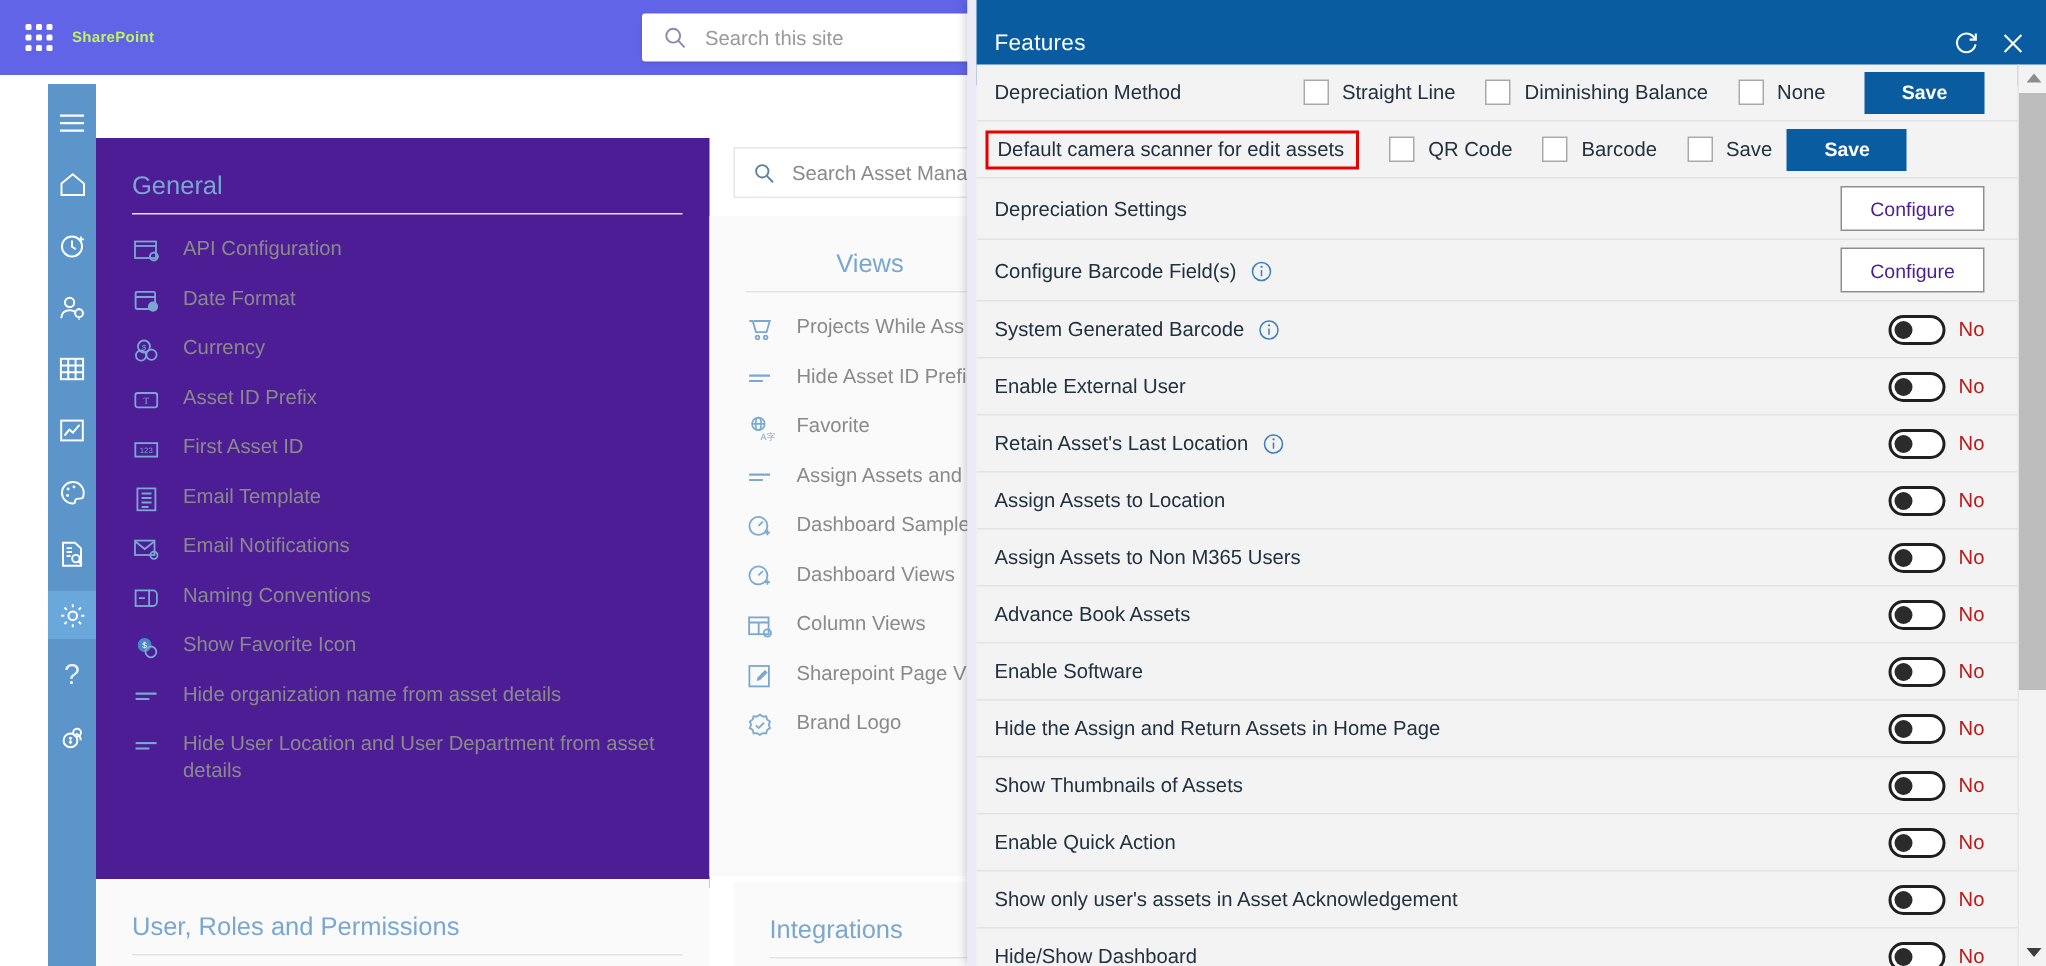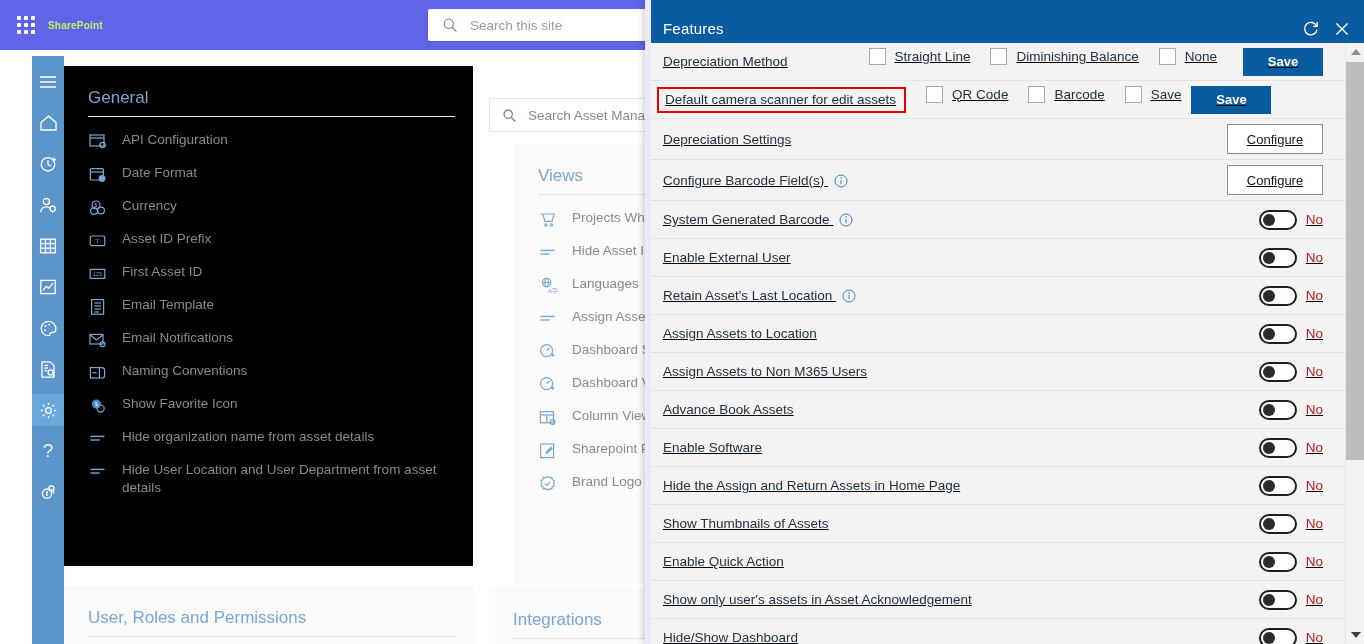--- a/index.html
+++ b/index.html
@@ -51,22 +51,22 @@
   .rail .ri.active { background:#6aa7db; width:32px; }
   .rail .ri svg { display:block; }
   .rail .qmark { font-size:19px; color:#eaf3fb; font-weight:400; }
 
   
   .content { position:absolute; left:64px; top:56px; right:0; bottom:0; background:#fff; }
   .col {
     position:absolute; top:0;
     background:#fafafa;
   }
-  .col-general { left:0px; top:10px; width:409px; height:500px; background:#000000; }
-  .col-views  { left:450px; top:88px; width:190px; height:440px; background:#fafafa; }
+  .col-general { left:0px; top:36px; width:409px; height:500px; background:#4c1d95; }
+  .col-views  { left:409px; top:88px; width:190px; height:440px; background:#fafafa;text-align:center; }
   .col-general2{ left:0px; top:530px; width:409px; height:114px; background:#fafafa; }
   .col-views2 { left:425px; top:532px; width:190px; height:112px; background:#fafafa; }
 
   .sec-title {
     font-size:17px; color:#7aa7cf; font-weight:400;
     padding: 22px 0 8px 24px;
   }
   .sec-rule { height:1px; background:#e3e3e3; margin:0 18px 8px 24px; }
   .item {
     display:flex; align-items:flex-start; padding:6px 10px 6px 24px; gap:14px;
@@ -93,49 +93,49 @@
   .panel-hdr {
     position:absolute; left:6px; top:0; width:713px; height:57px;
     background:#0a5ca0; display:flex; align-items:center;
   }
   .panel-hdr .ttl { color:#fff; font-size:15px; padding-left:12px; letter-spacing:.2px; }
   .panel-hdr .acts { margin-left:auto; display:flex; align-items:center; gap:14px; padding-right:14px; }
   .panel-hdr .acts span { color:#fff; cursor:pointer; display:flex; }
 
   .panel-body {
     position:absolute; left:6px; top:43px; width:694px; height:601px;
-    background:#f3f3f3; overflow:hidden;text-decoration:underline;
+    background:#f3f3f3; overflow:hidden;
   }
   .row {
     position:relative; display:flex; align-items:center;
     height:38px; padding:0 0 0 12px;
     border-bottom:1px solid #e4e4e4;
   }
   .row .lbl { font-size:13.5px; color:#22313f; white-space:nowrap; }
   .row .lbl .info { display:inline-flex; vertical-align:-3px; margin-left:6px; color:#3d7ebd; }
-  .row .right { margin-left:auto; display:flex; align-items:flex-start; }
+  .row .right { margin-left:auto; display:flex; align-items:center; }
 
   .hl-box {
     border:2px solid #e60000; padding:3px 8px 4px 6px; margin-left:-6px;
   }
 
   .cbgroup { display:flex; align-items:center; gap:20px; }
   .cb { display:flex; align-items:center; gap:9px; }
   .cb .box {
     width:17px; height:17px; background:#fff; border:1px solid #a9a9a9;
   }
   .cb .txt { font-size:13.5px; color:#22313f; }
 
   .btn-save {
     background:#0a5ca0; color:#fff; font-size:13px; font-weight:700;
     width:80px; height:28px; border:0; cursor:pointer;
     font-family:"Liberation Sans", sans-serif;
   }
   .btn-cfg {
-    background:#fff; color:#0f172a; font-size:13px;
+    background:#fff; color:#4c1d95; font-size:13px;
     width:96px; height:30px; border:1px solid #8e8e8e; cursor:pointer;
     font-family:"Liberation Sans", sans-serif;
   }
 
   .toggle { display:flex; align-items:center; gap:9px; }
   .toggle .track {
     width:38px; height:20px; border:2px solid #1f1f1f; border-radius:11px;
     background:#fff; position:relative;
   }
   .toggle .knob {
@@ -402,21 +402,21 @@
         </svg>
         <span class="lb">Hide Asset ID Prefi</span>
       </div>
       <div class="item">
         <svg class="ic" viewBox="0 0 20 20" fill="none" stroke="#7ba8d0" stroke-width="1.1">
           <circle cx="8.6" cy="6.6" r="4.2"></circle>
             <ellipse cx="8.6" cy="6.6" rx="1.8" ry="4.2"></ellipse>
           <line x1="4.4" y1="6.6" x2="12.8" y2="6.6"></line>
           <text x="10" y="17" font-size="6" fill="#7ba8d0" stroke="none">A字</text>
         </svg>
-        <span class="lb">Languages</span>
+        <span class="lb">Favorite</span>
       </div>
       <div class="item">
         <svg class="ic" viewBox="0 0 20 20" fill="none" stroke="#7ba8d0" stroke-width="1.4">
           <line x1="2.4" y1="7.4" x2="16.4" y2="7.4"></line>
             <line x1="2.4" y1="11" x2="11.6" y2="11"></line>
         </svg>
         <span class="lb">Assign Assets and</span>
       </div>
       <div class="item">
         <svg class="ic" viewBox="0 0 20 20" fill="none" stroke="#7ba8d0" stroke-width="1.2">

